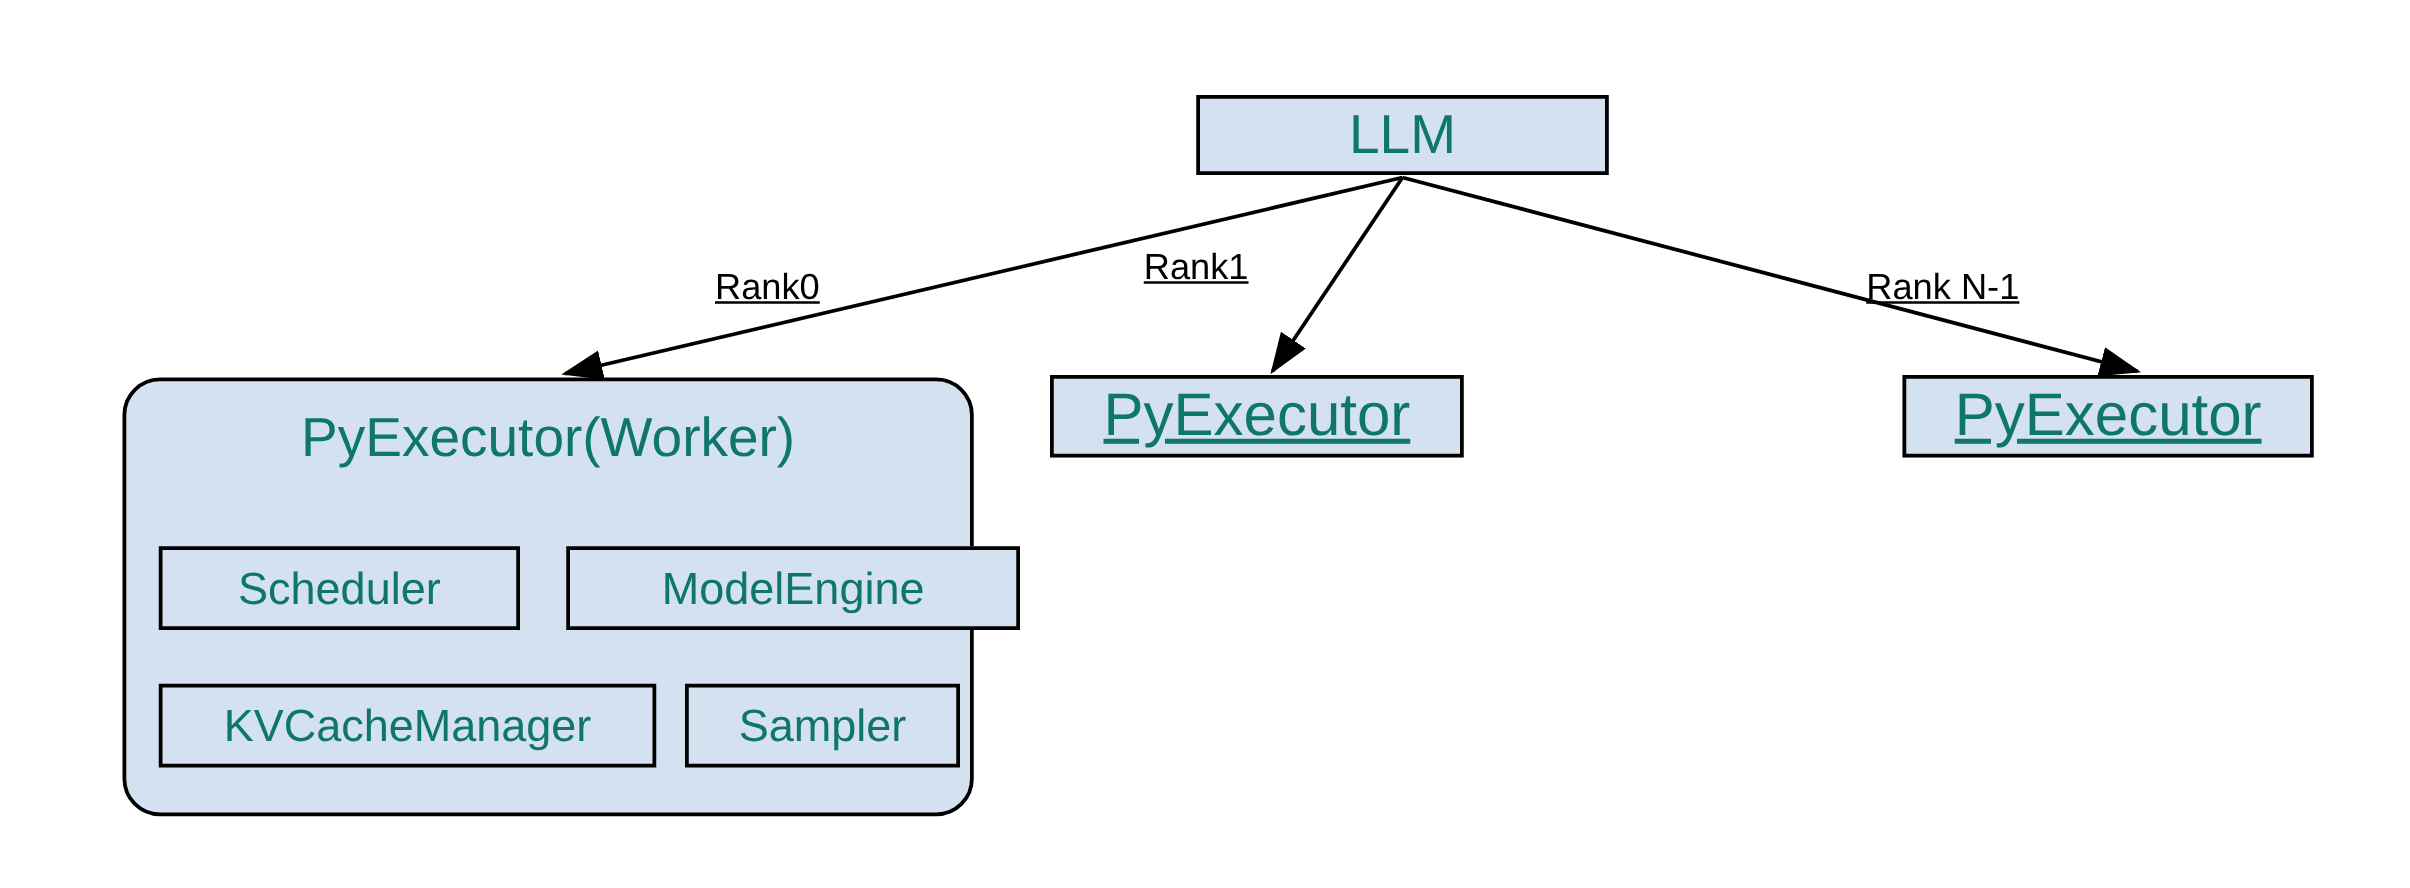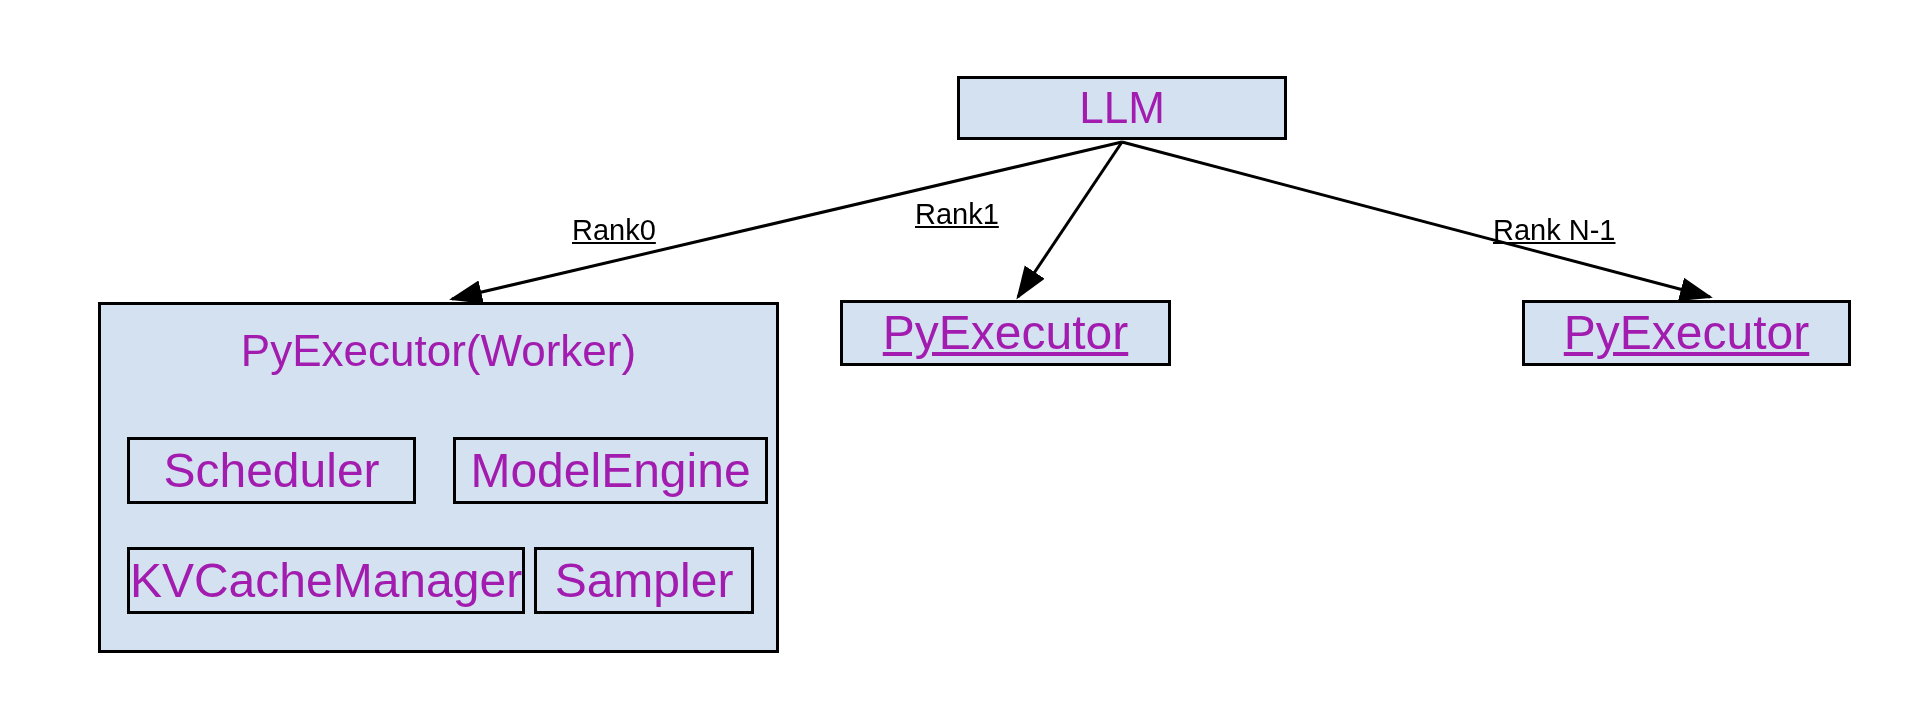--- a/index.html
+++ b/index.html
@@ -26,21 +26,21 @@
     pointer-events: none;
   }
   .node {
     position: absolute;
     box-sizing: border-box;
     background: #d4e1f0;
     border: 3px solid #000000;
     display: flex;
     align-items: flex-start;
     justify-content: center;
-    color: #a21caf;
+    color: #0f766e;
     white-space: nowrap;
   }
   .node-leaf {
     align-items: center;
   }
   .node-label {
     display: block;
     line-height: 1;
   }
 
@@ -54,49 +54,50 @@
   }
   #node-llm .node-label { font-size: 44px; }
 
   
   #node-worker {
     left: 98px;
     top: 302px;
     width: 681px;
     height: 351px;
     padding-top: 24px;
+    border-radius: 30px;
   }
   #node-worker > .node-label { font-size: 44px; }
 
   
   #node-scheduler {
     left: 26px;
     top: 132px;
     width: 289px;
     height: 67px;
   }
   #node-modelengine {
     left: 352px;
     top: 132px;
-    width: 315px;
+    width: 363px;
     height: 67px;
   }
   #node-kvcachemanager {
     left: 26px;
     top: 242px;
     width: 398px;
     height: 67px;
   }
   #node-sampler {
-    left: 433px;
+    left: 447px;
     top: 242px;
     width: 220px;
     height: 67px;
   }
-  .inner .node-label { font-size: 48px; }
+  .inner .node-label { font-size: 36px; }
 
   
   #node-pyexec-1 {
     left: 840px;
     top: 300px;
     width: 331px;
     height: 66px;
   }
   #node-pyexec-n {
     left: 1522px;

